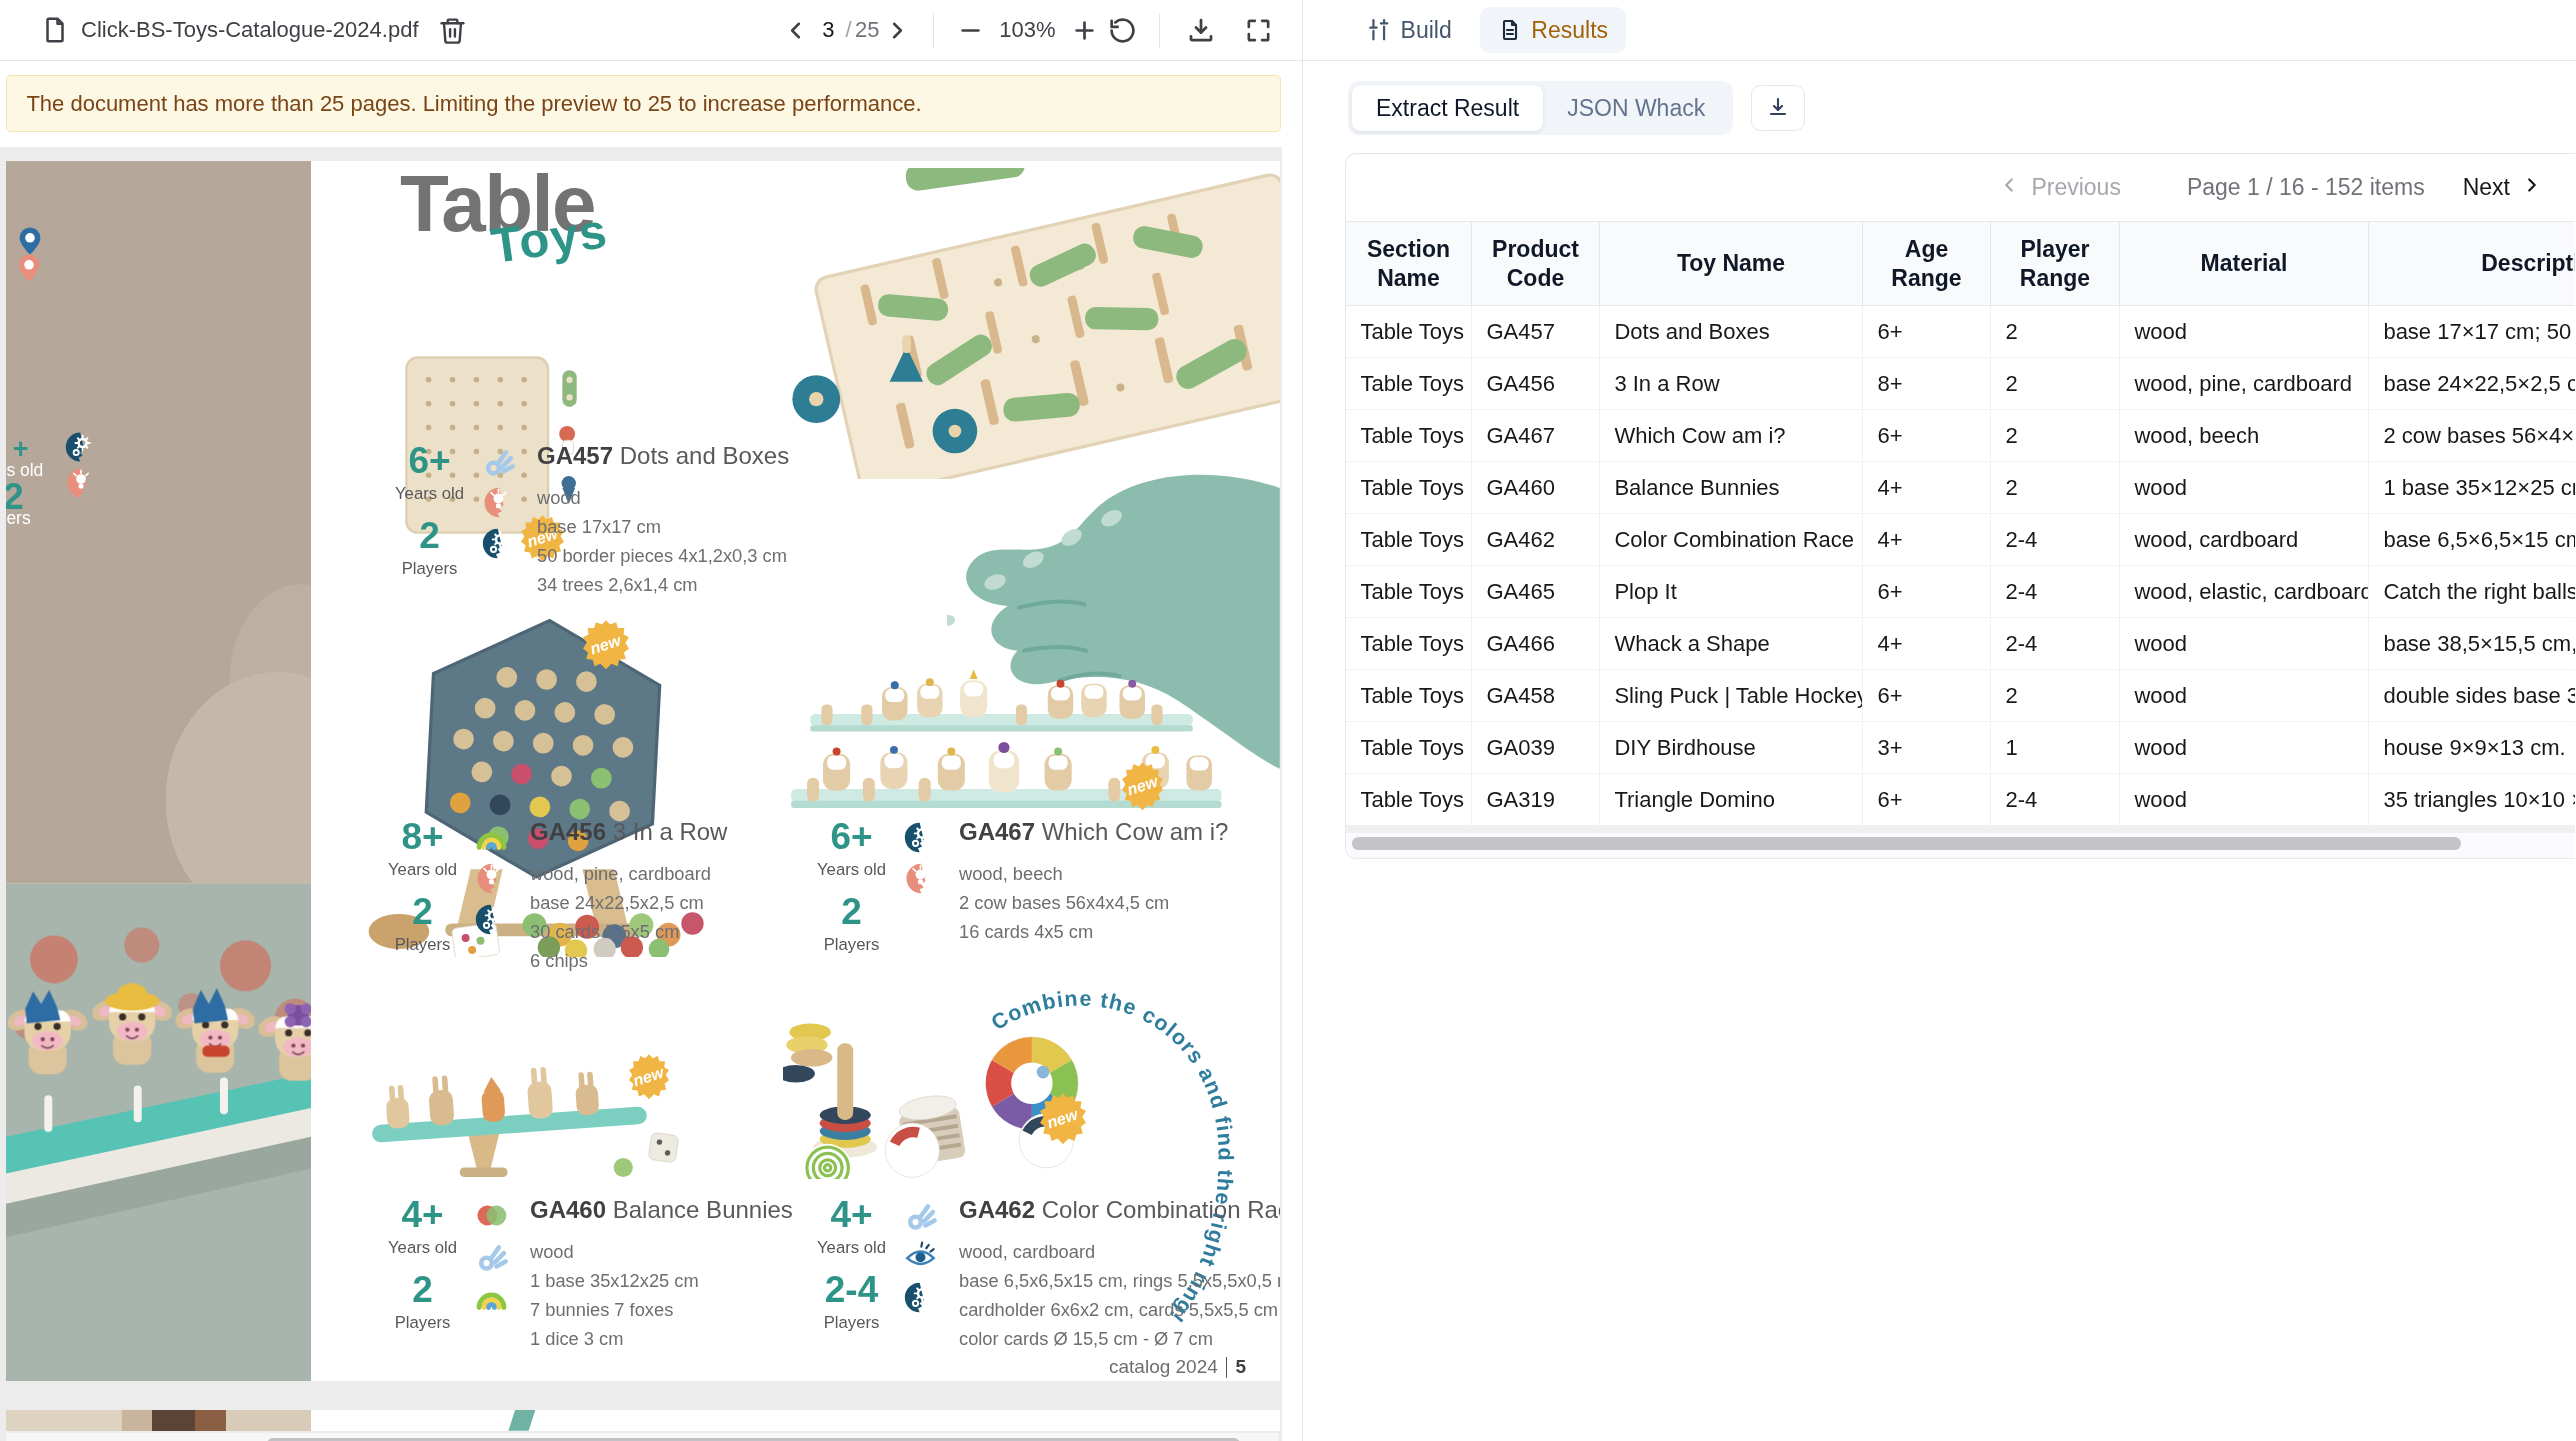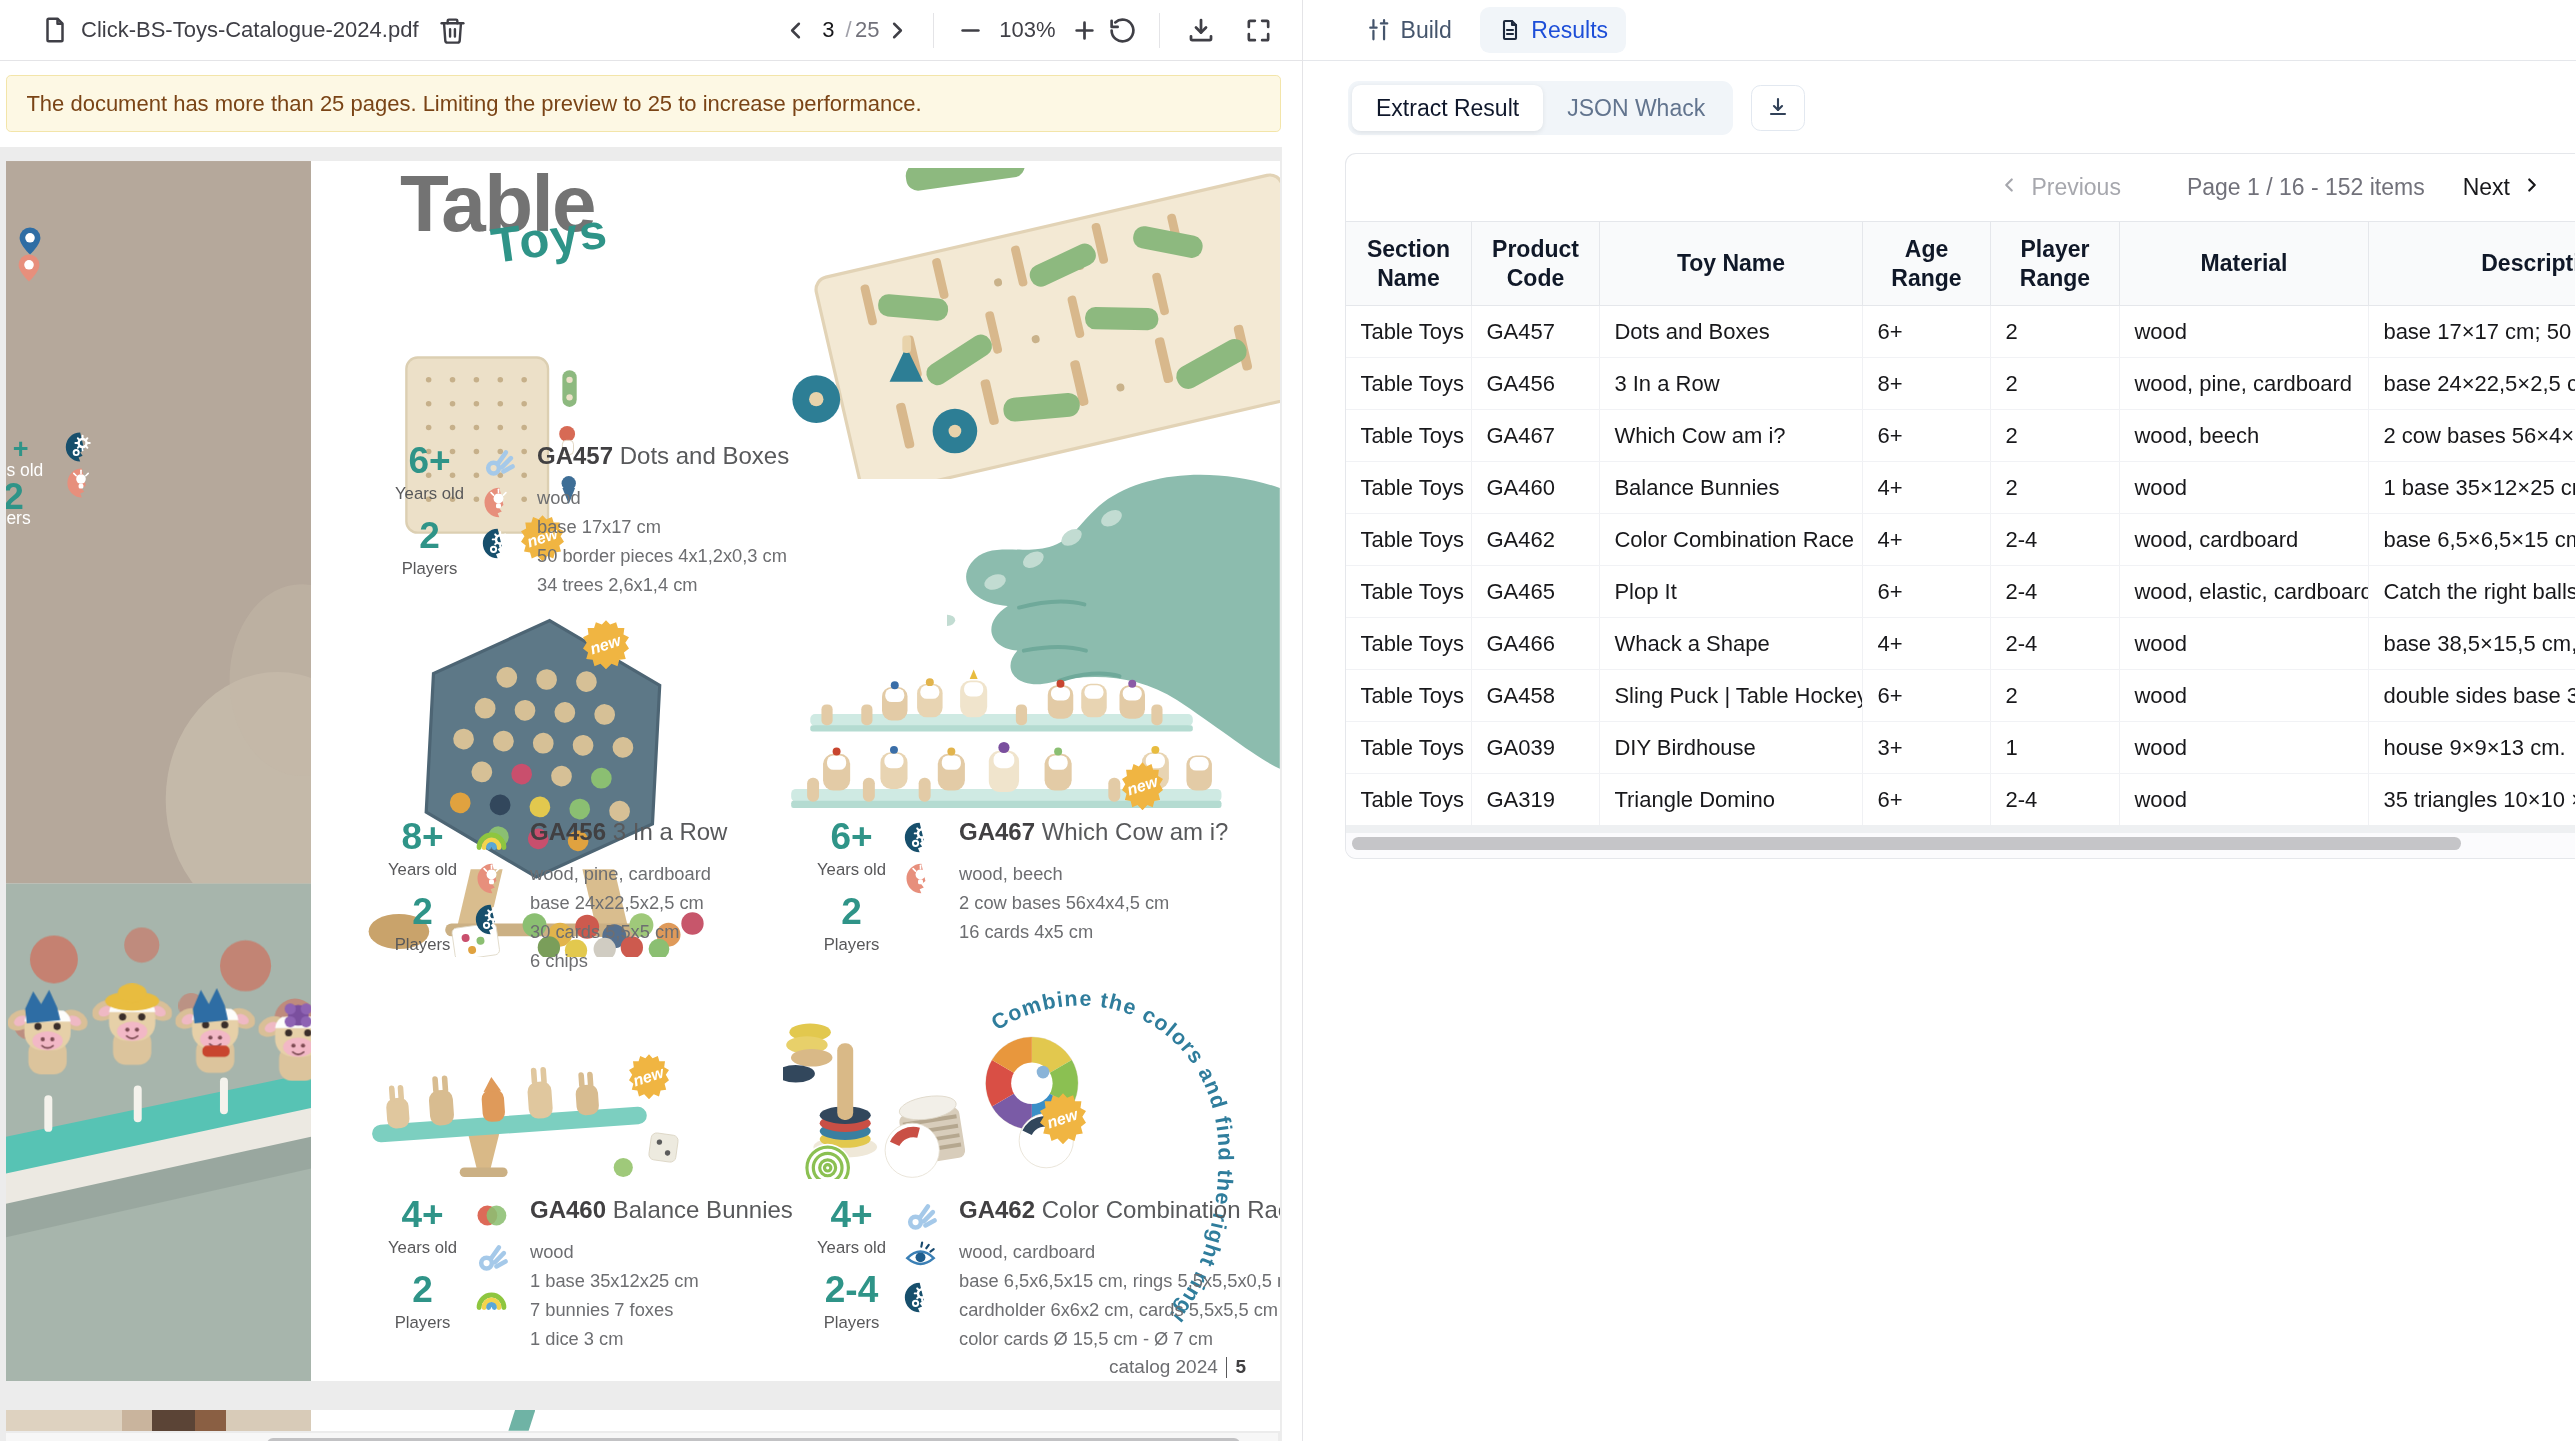--- a/index.html
+++ b/index.html
@@ -113,21 +113,21 @@
     background:#c2c2c4; border-radius:6.4px; }
   .black-pill { position:absolute; left:84px; top:1313px; width:363px; height:32px;
     background:#161616; border-radius:16px; }
 
   
   .right-panel { flex:1; height:100%; display:flex; flex-direction:column; background:#fff; }
   .rp-header { height:61px; flex:0 0 61px; border-bottom:0.8px solid #e5e7eb; display:flex;
     align-items:center; padding-left:45px; gap:11px; }
   .rtab { display:flex; align-items:center; gap:9.6px; font-size:23px; color:#45556c;
     padding:9.6px 17.5px; border-radius:9.6px; background:none; border:none; cursor:pointer; }
-  .rtab.active { background:#f1f5f9; color:#1d4ed8;text-align:center; }
+  .rtab.active { background:#f1f5f9; color:#a16207;text-align:center; }
   .rtab svg { display:block; }
 
   .rp-body { flex:1; position:relative; }
   .subtabs-row { display:flex; align-items:center; gap:17.5px; margin:20px 0 0 45px; }
   .seg { background:#f1f5f9; border-radius:11px; padding:4px; display:flex; align-items:center; }
   .seg-btn { font-size:23px; border:none; background:none; color:#62748e;
     padding:9.6px 24px; border-radius:8.8px; cursor:pointer; }
   .seg-btn.active { background:#fff; color:#0f172b; box-shadow:0 1.6px 4.8px rgba(0,0,0,.08); }
   .icon-btn { width:54px; height:46px; border:0.8px solid #e2e8f0; background:#fff;
     border-radius:9.6px; display:flex; align-items:center; justify-content:center; cursor:pointer; }

